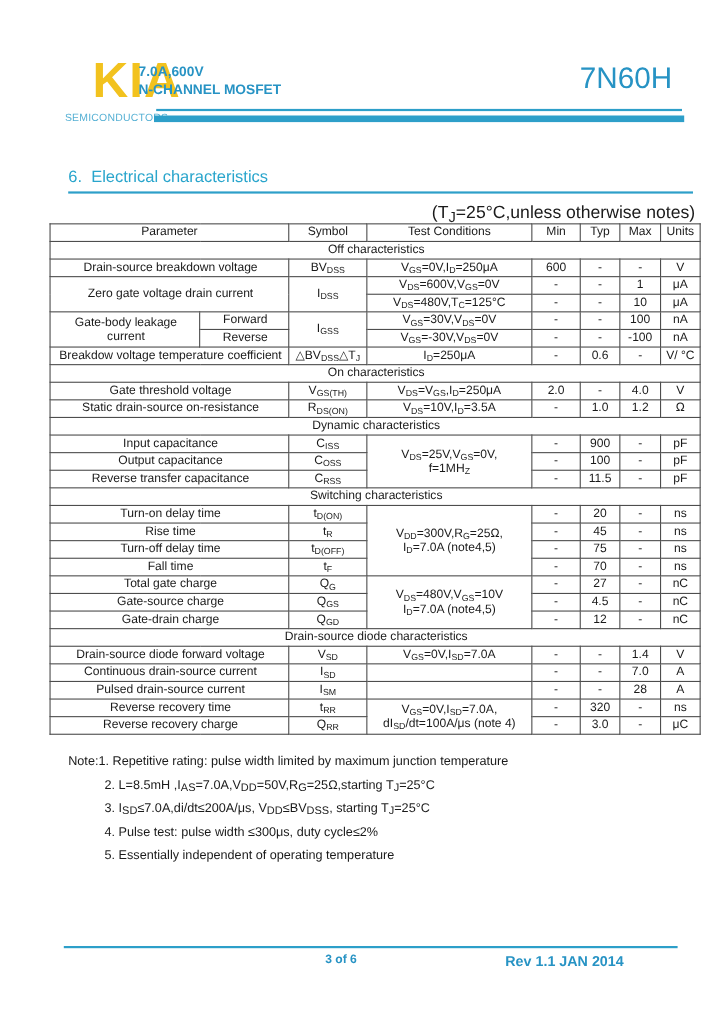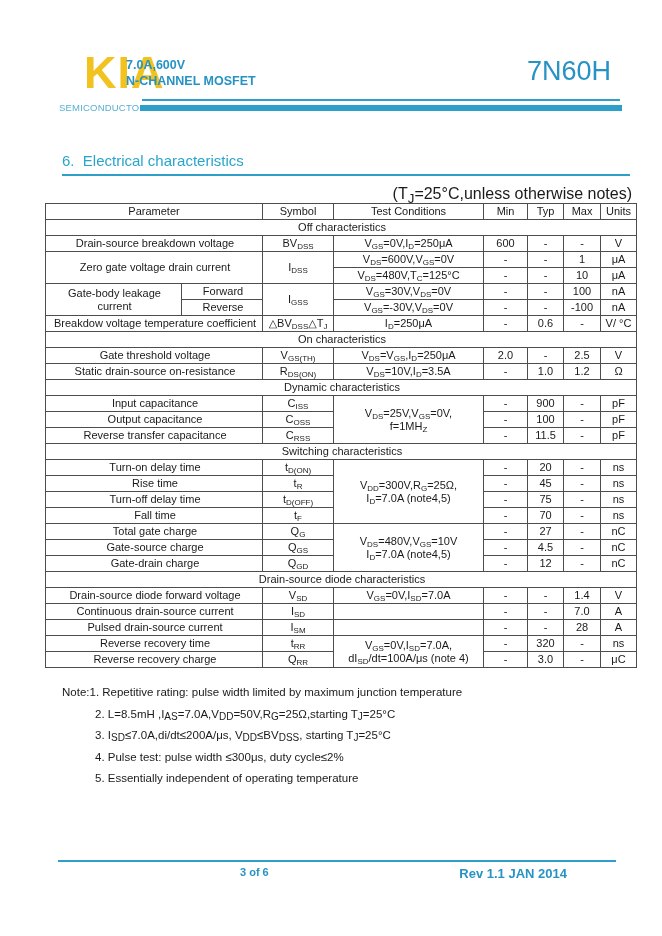--- a/index.html
+++ b/index.html
@@ -42,21 +42,21 @@
   }
   .ec-table .al { text-align:center; padding-left:5px; }
   .ec-table sub { font-size:8px; vertical-align:-2px; line-height:0; }
   
   .notes { position:absolute; left:62px; top:682px; font-size:11.5px; line-height:21.5px; }
   .note-line + .note-line { margin-left:33px; }
   .notes sub { font-size:10px; vertical-align:-2px; line-height:0; }
   
   .footer-rule { position:absolute; left:58px; top:860px; width:558px; height:2px; background:#2D9FC9; }
   .page-number {
-    position:absolute; left:240px; top:866px; width:140px; 
+    position:absolute; left:240px; top:866px; width:140px; text-align:center;
     font-size:11px; font-weight:bold; color:#2793C4;
   }
   .revision {
     position:absolute; top:866px; right:95px; font-size:13px; font-weight:bold; color:#2793C4;
   }
 </style>
 </head>
 <body>
 
 <div class="page">
@@ -155,21 +155,21 @@
         </tr>
         <tr>
           <td colspan="8" class="al">On characteristics</td>
         </tr>
         <tr>
           <td colspan="2" class="al">Gate threshold voltage</td>
           <td>V<sub>GS(TH)</sub></td>
           <td>V<sub>DS</sub>=V<sub>GS</sub>,I<sub>D</sub>=250μA</td>
           <td>2.0</td>
           <td>-</td>
-          <td>2.5</td>
+          <td>4.0</td>
           <td>V</td>
         </tr>
         <tr>
           <td colspan="2" class="al">Static drain-source on-resistance</td>
           <td>R<sub>DS(ON)</sub></td>
           <td>V<sub>DS</sub>=10V,I<sub>D</sub>=3.5A</td>
           <td>-</td>
           <td>1.0</td>
           <td>1.2</td>
           <td>Ω</td>

